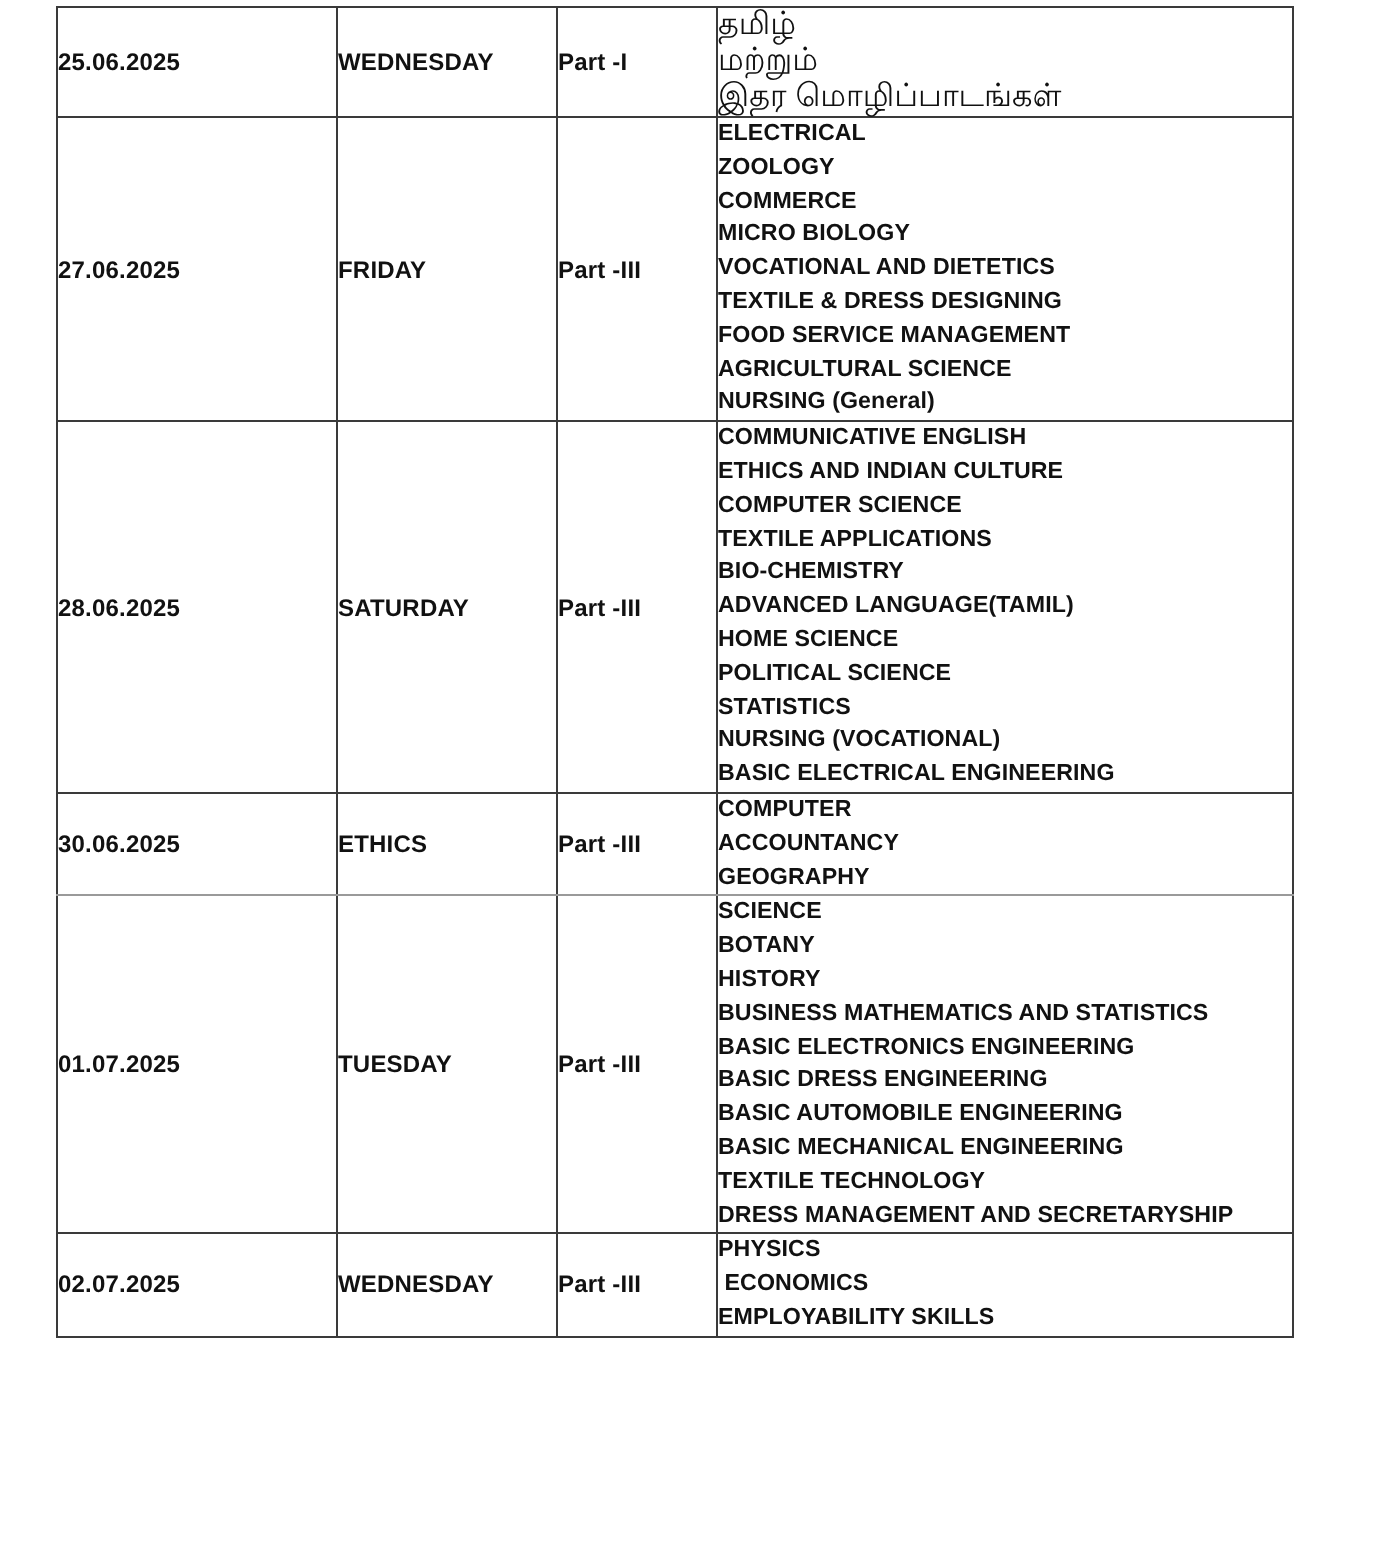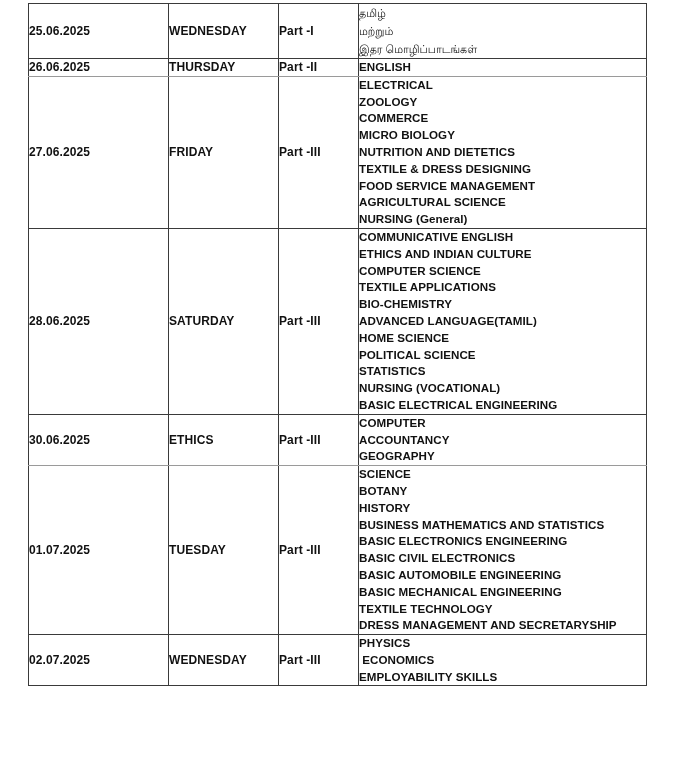--- a/index.html
+++ b/index.html
@@ -73,21 +73,21 @@
   }
   ul.subject-list li {
     font-weight: bold;
     font-size: 11.6px;
     line-height: 16.8px;
     white-space: pre;
     letter-spacing: 0.05px;
   }
   .tamil-block {
     display: block;
-    font-size: 11px;
+    font-size: 16px;
     line-height: 18px;
     font-weight: normal;
     font-family: "Liberation Sans", "DejaVu Sans", sans-serif;
   }
   .tamil-line { display: block; }
 </style>
 </head>
 <body>
 
 <div id="page">
@@ -104,41 +104,31 @@
           <td class="cell-day">WEDNESDAY</td>
           <td class="cell-part">Part -I</td>
           <td class="cell-subjects">
             <span class="tamil-block">
               <span class="tamil-line">தமிழ்</span>
               <span class="tamil-line">மற்றும்</span>
               <span class="tamil-line">இதர மொழிப்பாடங்கள்</span>
             </span>
           </td>
         </tr>
-        <tr class="lightrule">
-          <td class="cell-date">26.06.2025</td>
-          <td class="cell-day">THURSDAY</td>
-          <td class="cell-part">Part -II</td>
-          <td class="cell-subjects">
-            <ul class="subject-list">
-              <li>ENGLISH</li>
-            </ul>
-          </td>
-        </tr>
         <tr>
           <td class="cell-date">27.06.2025</td>
           <td class="cell-day">FRIDAY</td>
           <td class="cell-part">Part -III</td>
           <td class="cell-subjects">
             <ul class="subject-list">
               <li>ELECTRICAL</li>
               <li>ZOOLOGY</li>
               <li>COMMERCE</li>
               <li>MICRO BIOLOGY</li>
-              <li>NUTRITION AND DIETETICS</li>
+              <li>VOCATIONAL AND DIETETICS</li>
               <li>TEXTILE &amp; DRESS DESIGNING</li>
               <li>FOOD SERVICE MANAGEMENT</li>
               <li>AGRICULTURAL SCIENCE</li>
               <li>NURSING (General)</li>
             </ul>
           </td>
         </tr>
         <tr>
           <td class="cell-date">28.06.2025</td>
           <td class="cell-day">SATURDAY</td>
@@ -175,21 +165,21 @@
           <td class="cell-date">01.07.2025</td>
           <td class="cell-day">TUESDAY</td>
           <td class="cell-part">Part -III</td>
           <td class="cell-subjects">
             <ul class="subject-list">
               <li>SCIENCE</li>
               <li>BOTANY</li>
               <li>HISTORY</li>
               <li>BUSINESS MATHEMATICS AND STATISTICS</li>
               <li>BASIC ELECTRONICS ENGINEERING</li>
-              <li>BASIC CIVIL ELECTRONICS</li>
+              <li>BASIC DRESS ENGINEERING</li>
               <li>BASIC AUTOMOBILE ENGINEERING</li>
               <li>BASIC MECHANICAL ENGINEERING</li>
               <li>TEXTILE TECHNOLOGY</li>
               <li>DRESS MANAGEMENT AND SECRETARYSHIP</li>
             </ul>
           </td>
         </tr>
         <tr>
           <td class="cell-date">02.07.2025</td>
           <td class="cell-day">WEDNESDAY</td>

